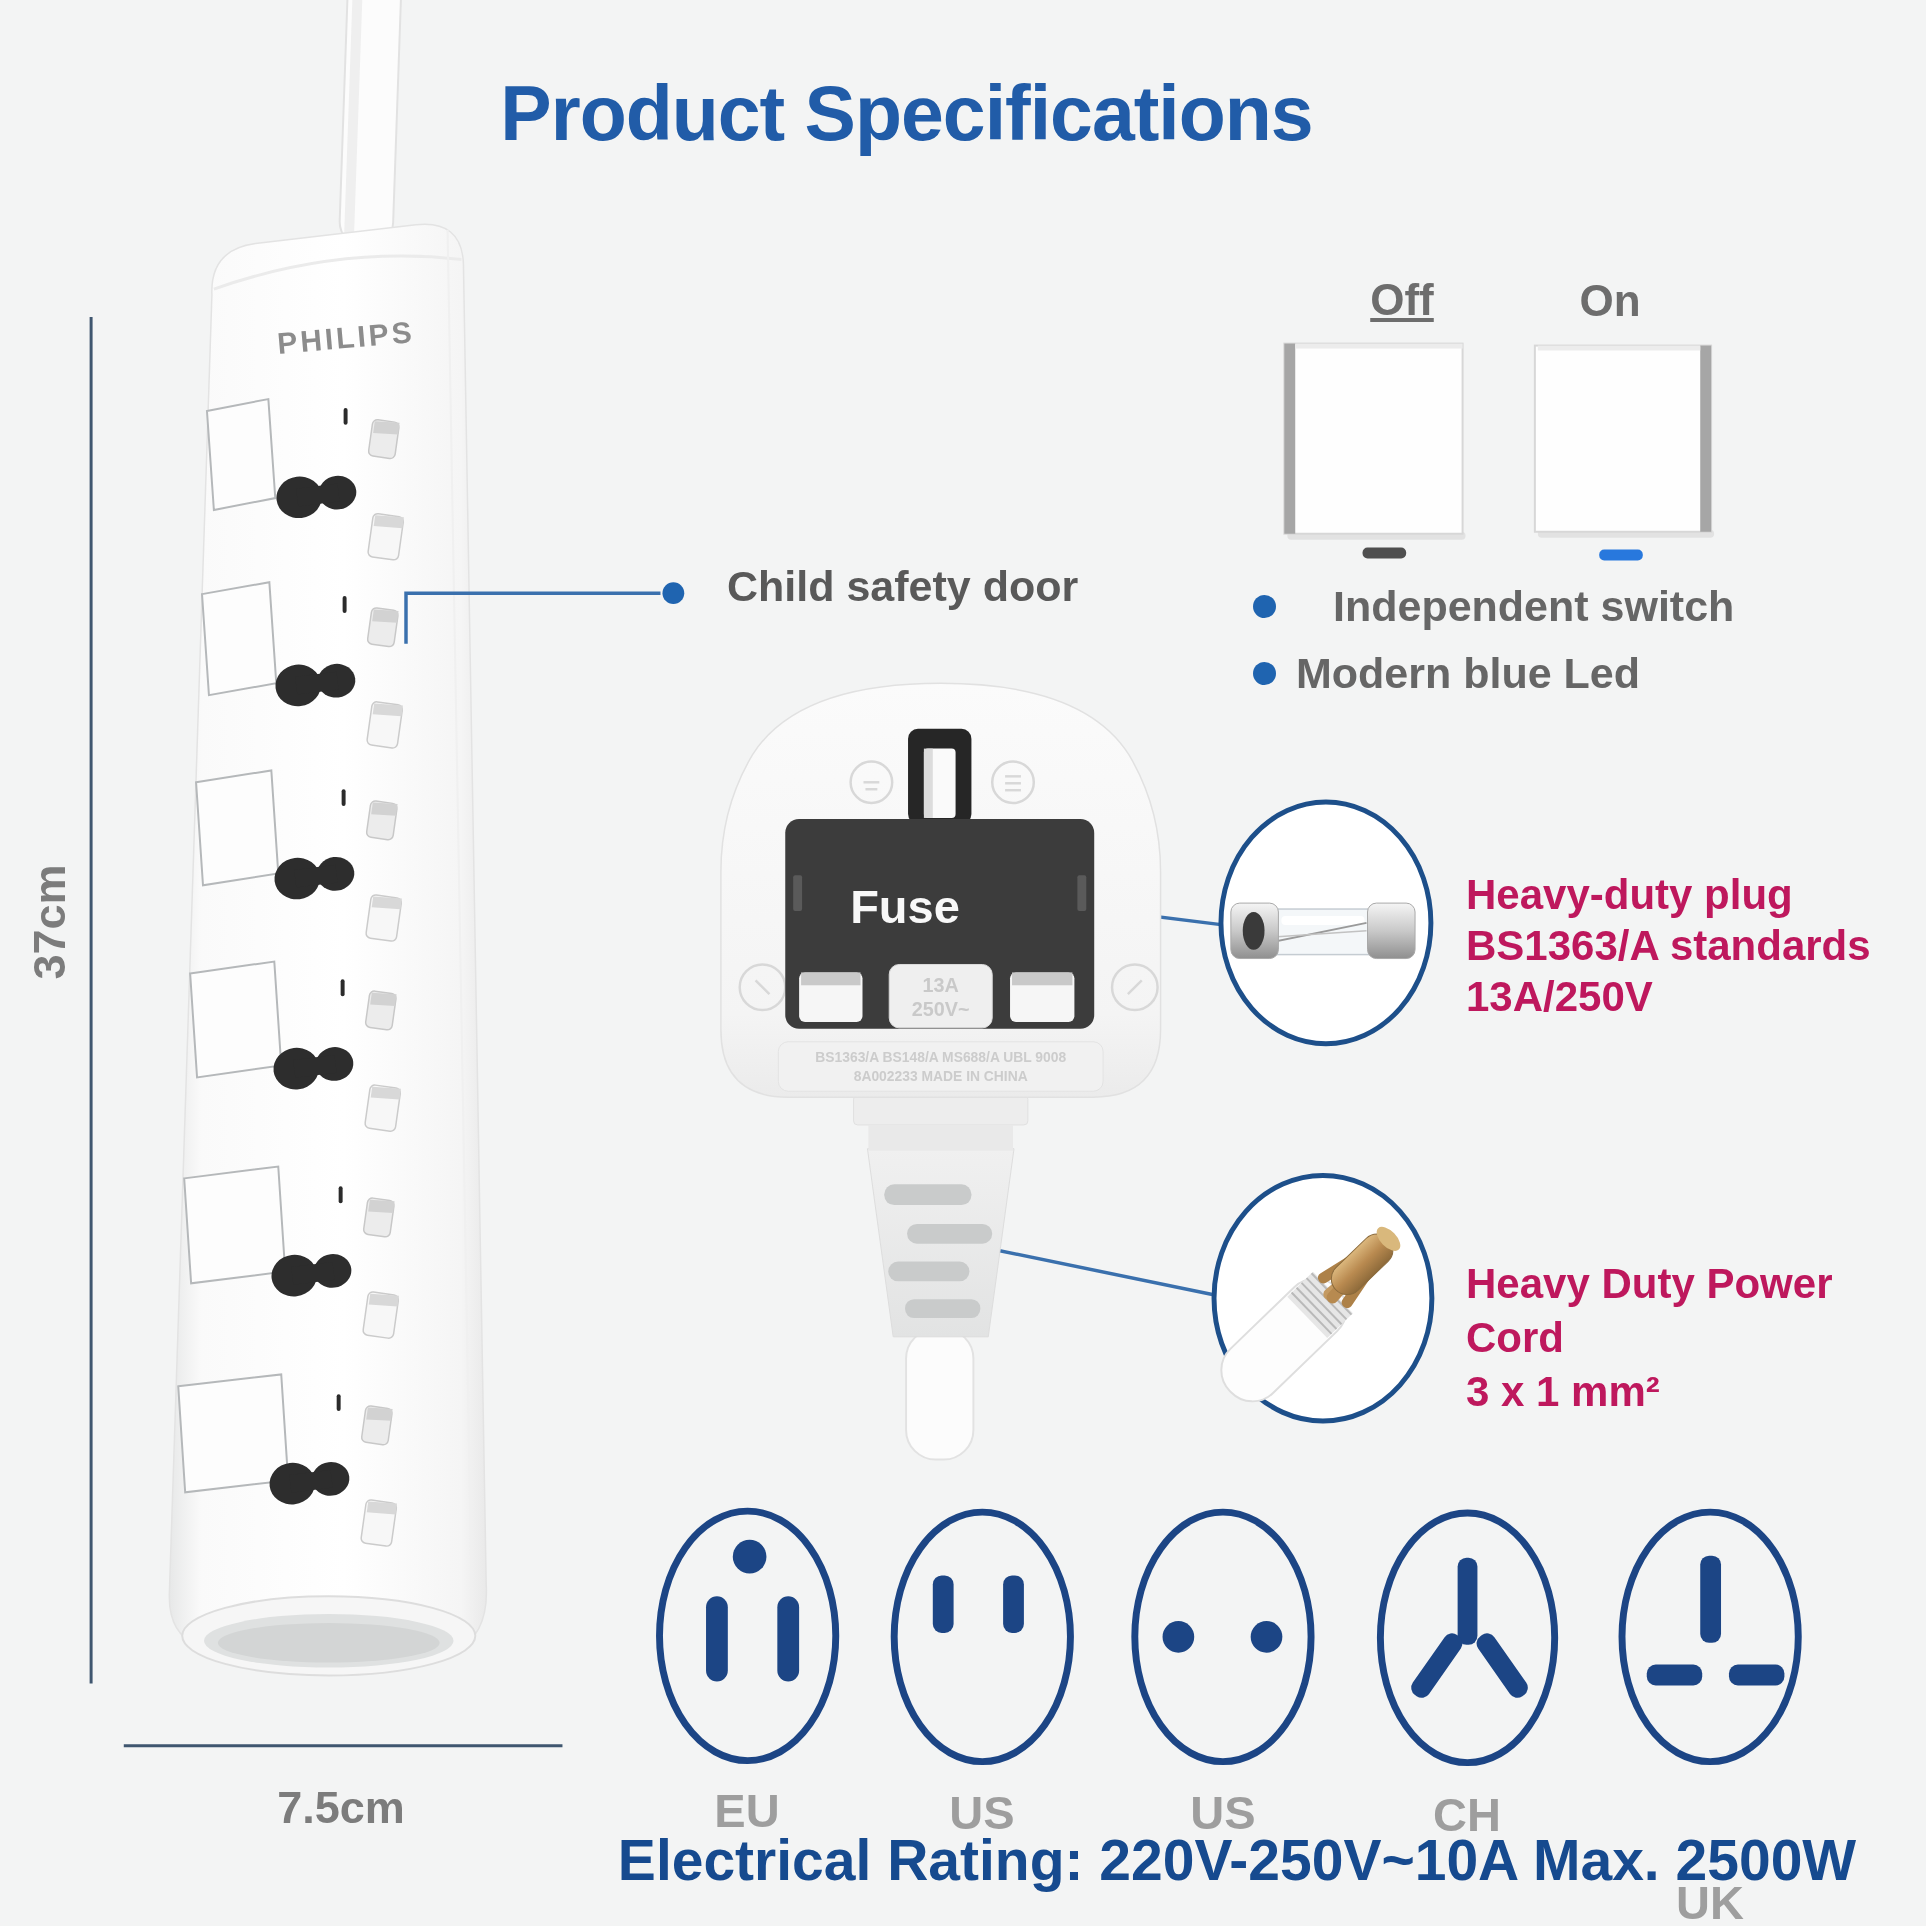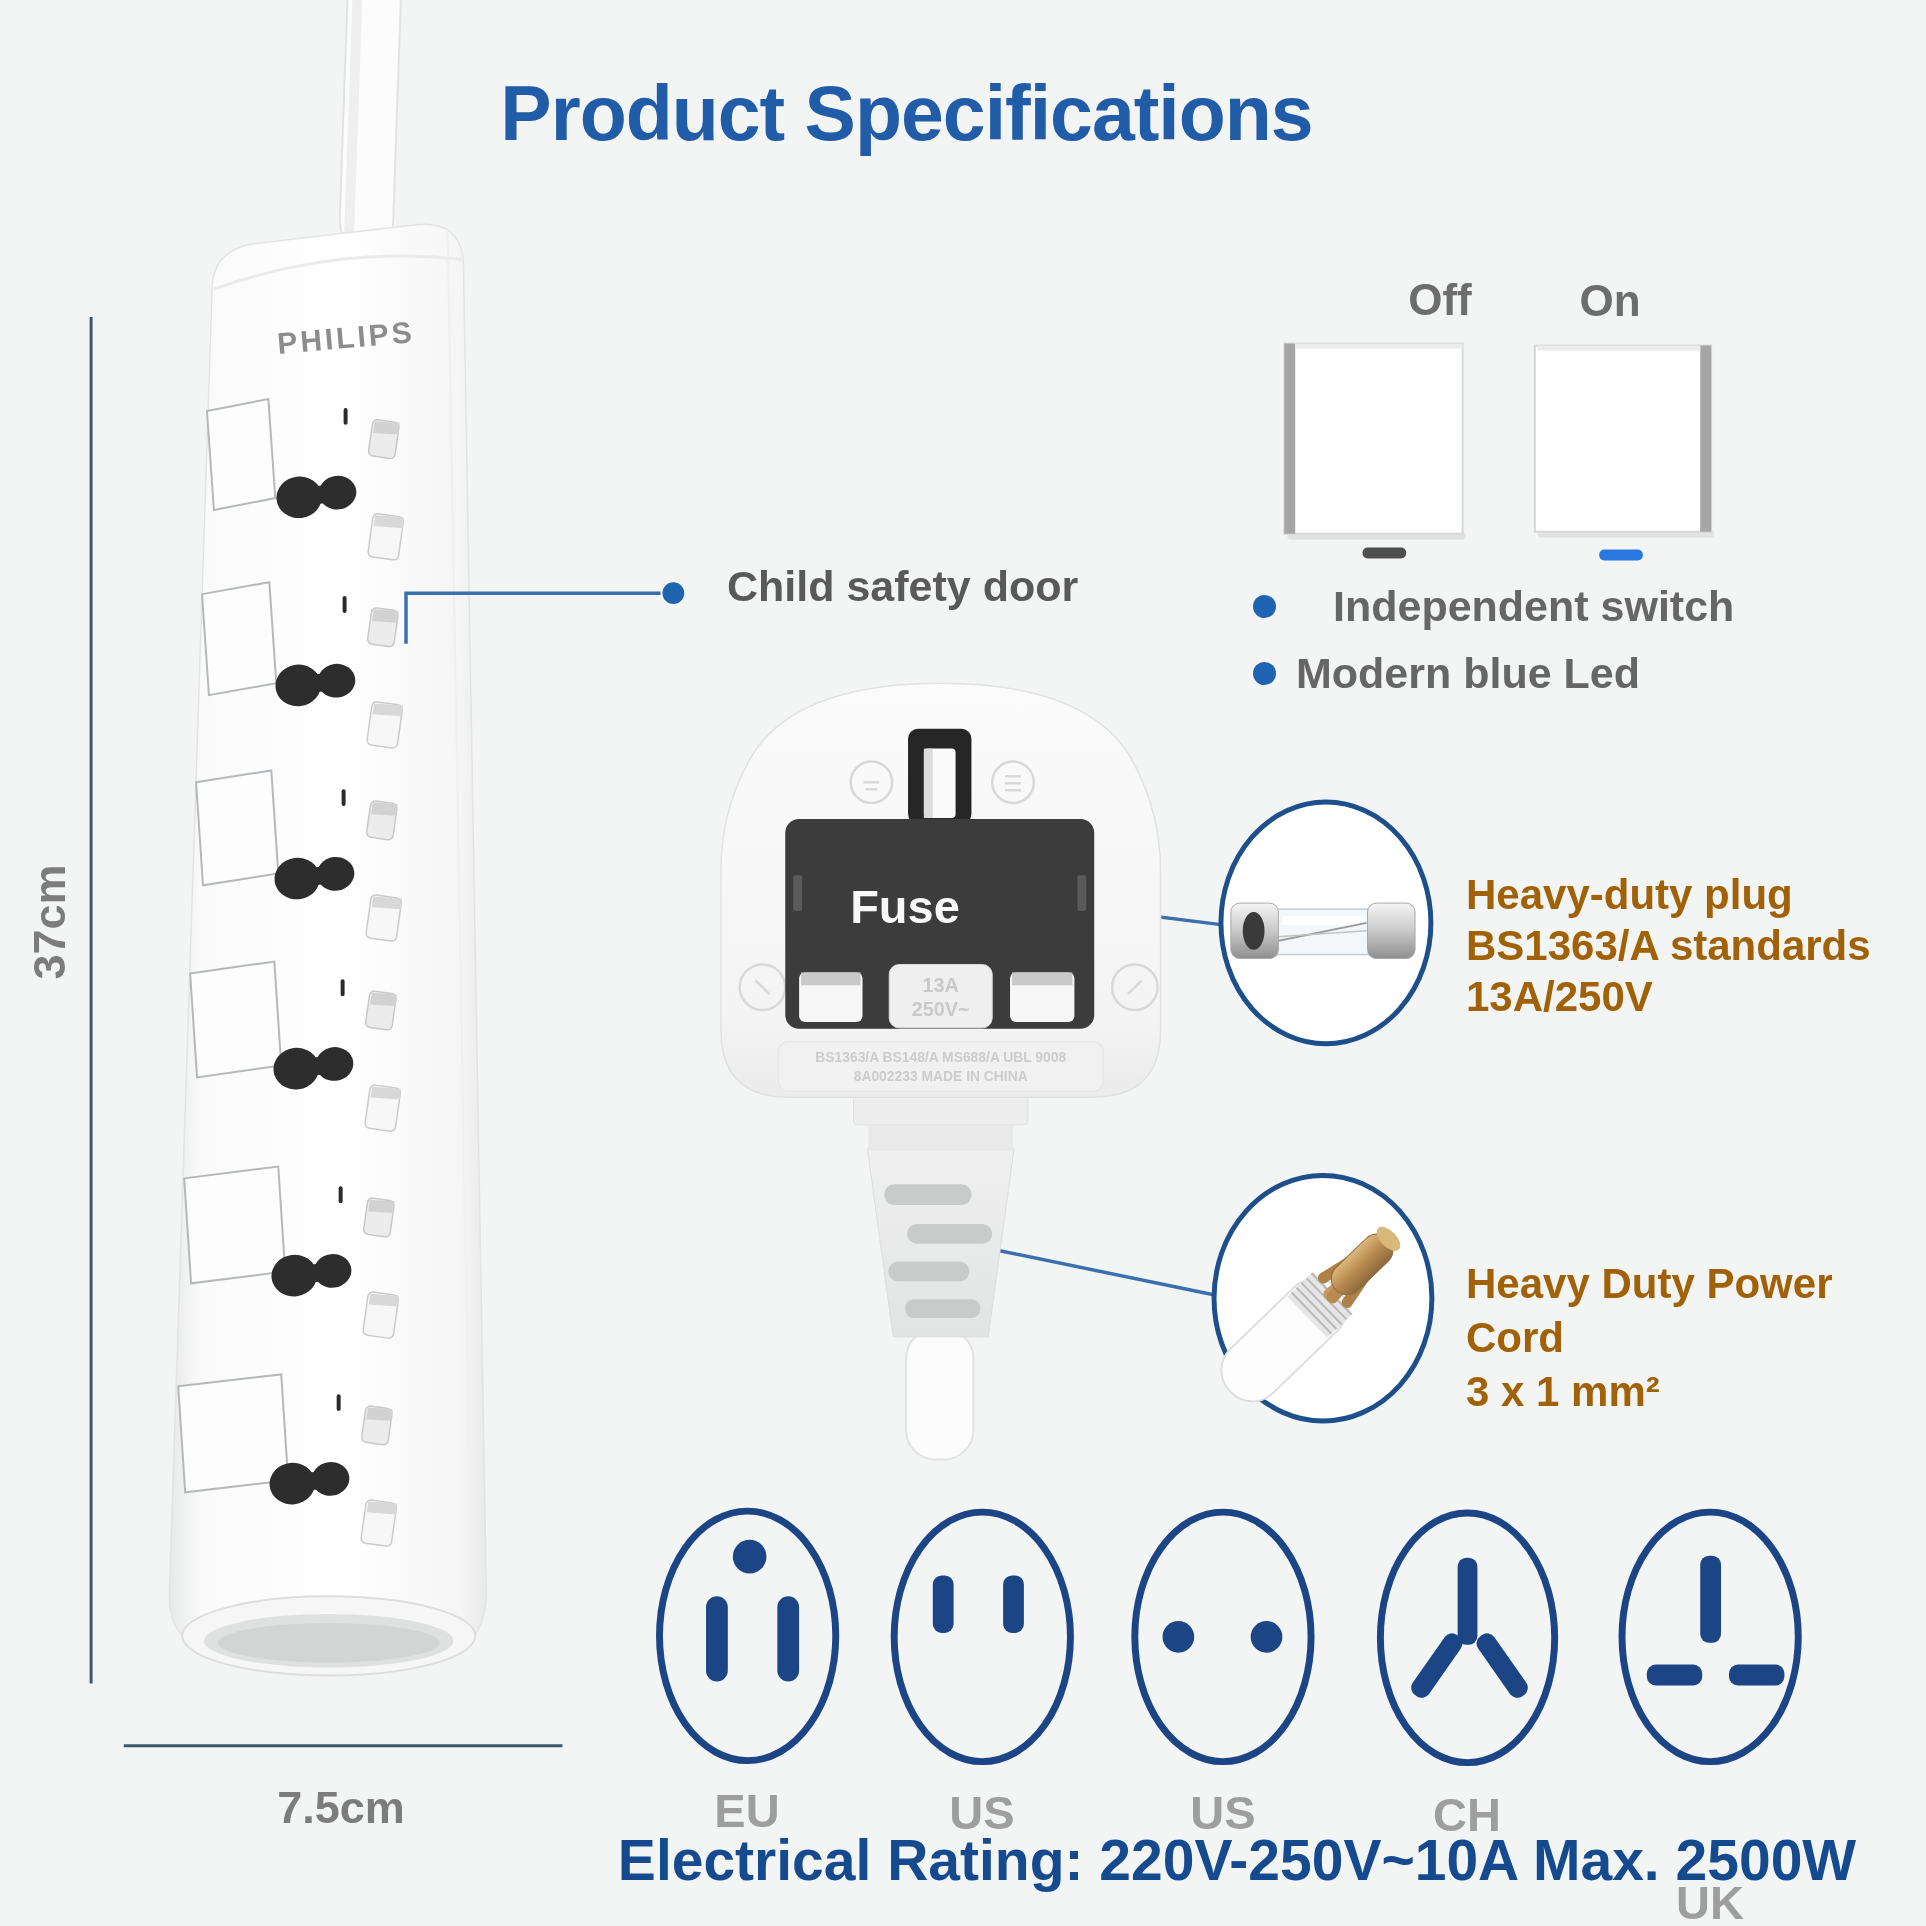--- a/index.html
+++ b/index.html
@@ -16,30 +16,30 @@
     font-size:77px;font-weight:bold;color:#215ca8;letter-spacing:-1px;
   }
   .brand{
     left:346px;top:338px;font-size:30px;font-weight:bold;color:#8c8c8c;
     letter-spacing:3px;transform:translate(-50%,-50%) rotate(-5deg);
   }
   .dim{font-size:45px;font-weight:600;color:#7c7c7c;}
   .dim-v{left:50px;top:922px;transform:translate(-50%,-50%) rotate(-90deg);}
   .dim-h{left:341px;top:1808px;}
   .gray-label{font-size:44px;font-weight:600;color:#6d6d6d;}
-  .off-label{left:1440px;top:300px;}
+  .off-label{left:1402px;top:300px;text-decoration:underline;}
   .on-label{left:1610px;top:301px;}
   .child-label{left:727px;top:562px;font-size:43px;font-weight:600;color:#595959;}
   .bullet-row{position:absolute;left:1253px;display:flex;align-items:center;}
   .bullet-row .dot{width:23px;height:23px;border-radius:50%;background:#1f64b0;margin-right:20px;flex:0 0 auto;}
   .bullet-row .b-txt{font-size:43px;font-weight:600;color:#666;white-space:nowrap;}
   .bullets-1{top:582px;gap:37px;}
   .bullets-2{top:649px;}
   .fuse-word{left:905px;top:906px;font-size:47px;font-weight:bold;color:#f8f8f8;}
-  .callout-text{position:absolute;left:1466px;color:#a16207;font-size:42px;font-weight:bold;line-height:51px;}
+  .callout-text{position:absolute;left:1466px;color:#be185d;font-size:42px;font-weight:bold;line-height:51px;}
   .fuse-callout-text{top:869px;}
   .cord-callout-text{top:1257px;line-height:54px;}
   .plug-code{font-size:47px;font-weight:bold;color:#9e9e9e;}
   .code-eu{left:747px;top:1810px;}
   .code-us1{left:982px;top:1812px;}
   .code-us2{left:1223px;top:1812px;}
   .code-ch{left:1467px;top:1814px;}
   .code-uk{left:1710px;top:1902px;}
   .rating{
     left:554px;top:1827px;width:1366px;text-align:center;

